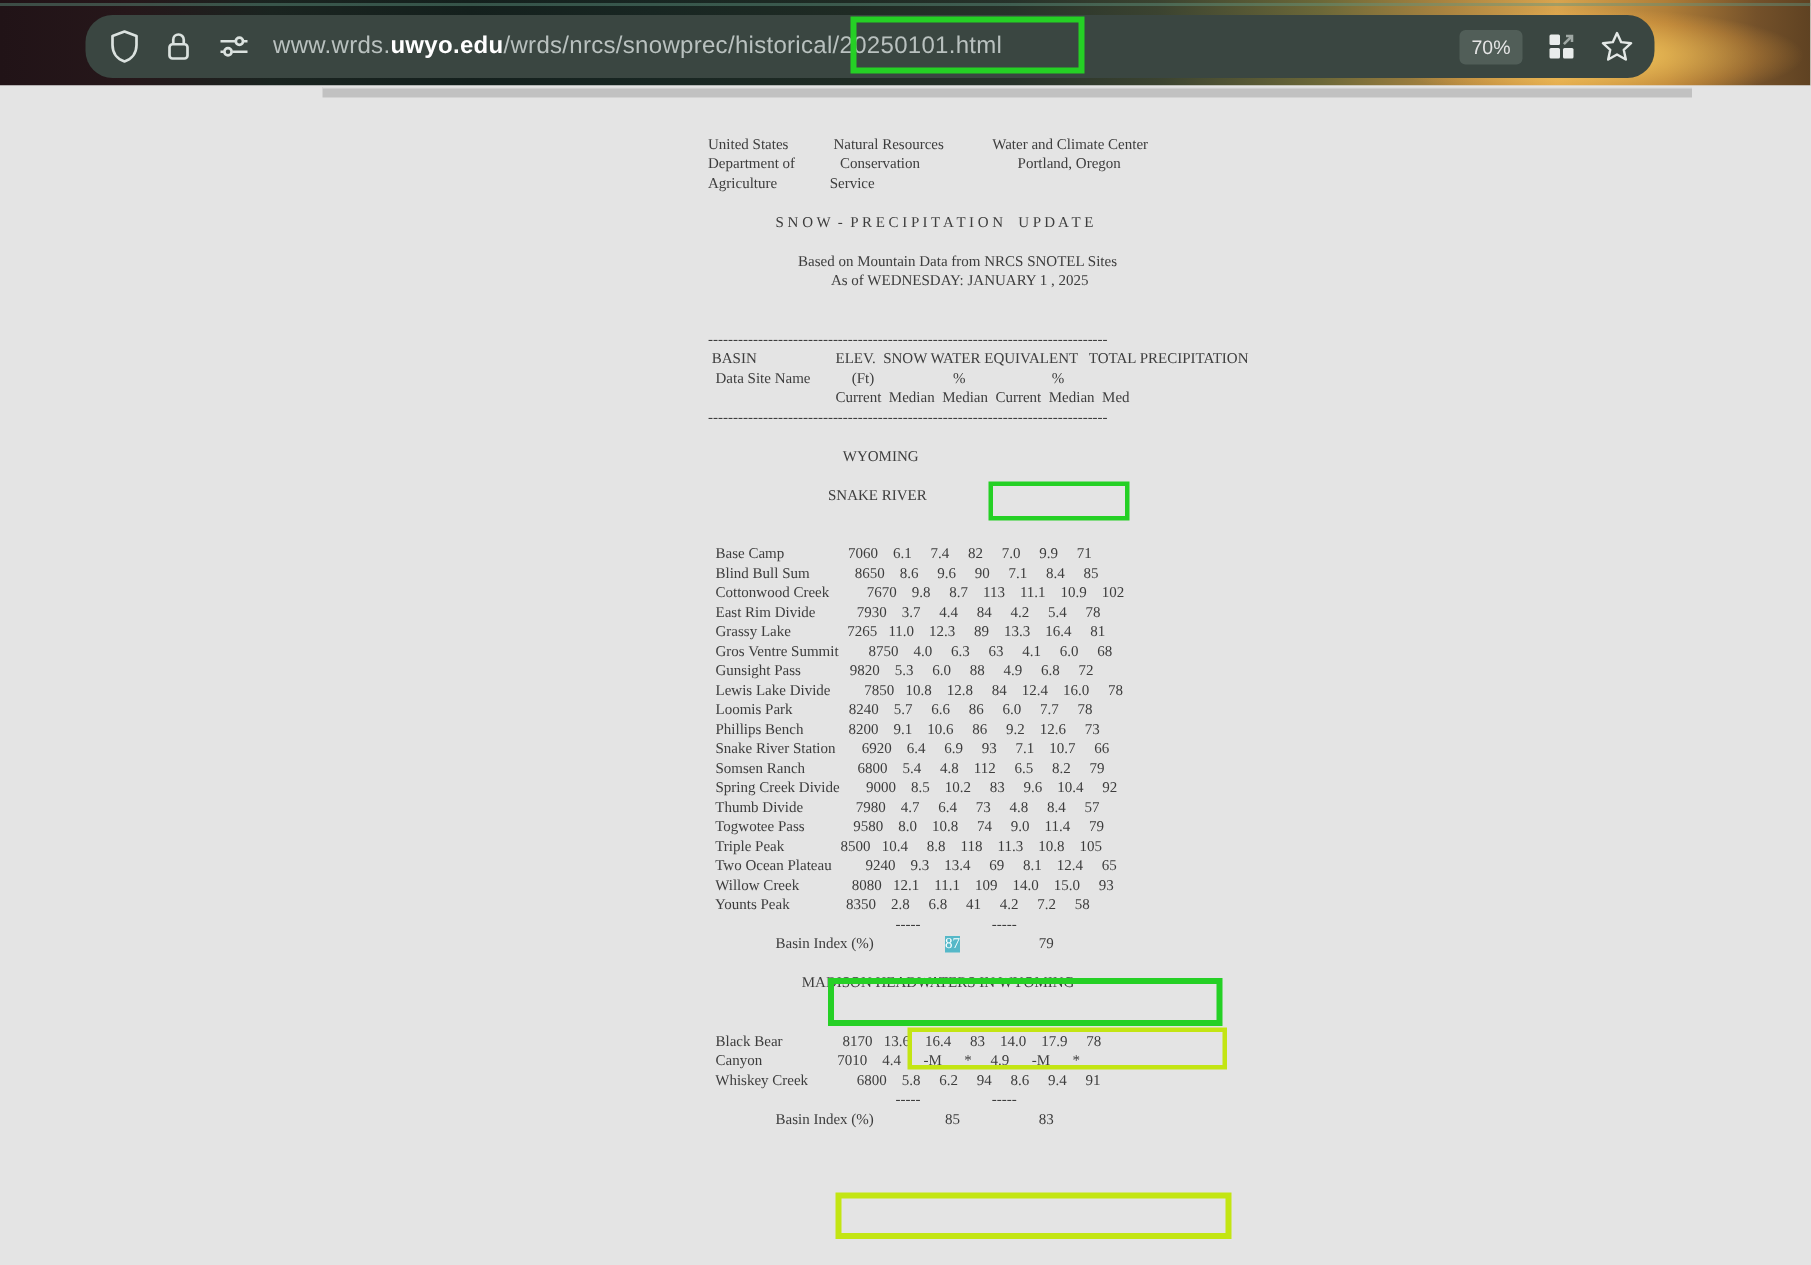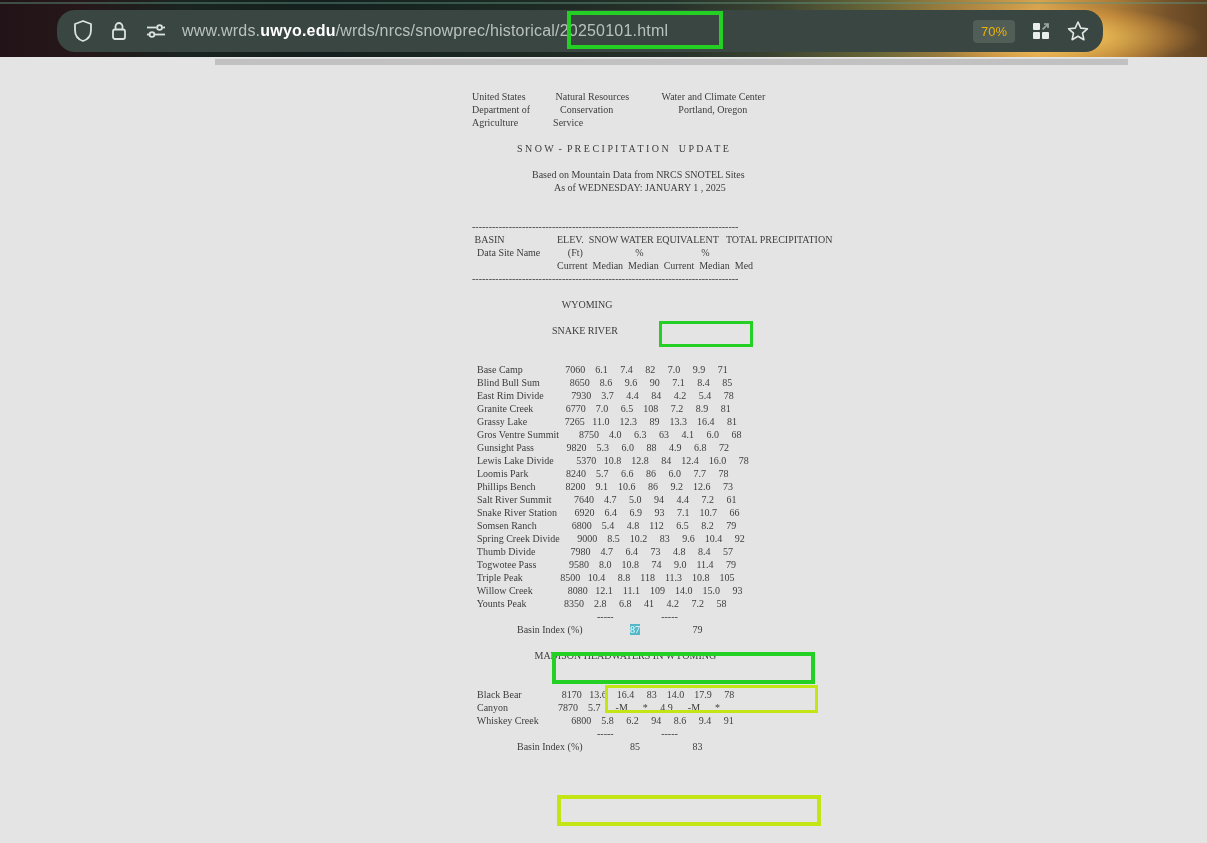--- a/index.html
+++ b/index.html
@@ -27,21 +27,21 @@
   }
   .tb-icon{display:flex;align-items:center;justify-content:center;flex:none;}
   .tb-left-icons{display:flex;align-items:center;gap:17px;flex:none;}
   .urlbar{
     flex:1;margin-left:15px;font-size:16px;color:#b9c1bf;
     white-space:nowrap;overflow:hidden;letter-spacing:.2px;
   }
   .urlbar .domain{color:#ffffff;font-weight:bold;}
   .tb-right{display:flex;align-items:center;gap:16px;flex:none;}
   .zoom-badge{
-    background:#515e58;color:#eab308;font-size:13px;
+    background:#515e58;color:#e5e5e5;font-size:13px;
     padding:5px 8px;border-radius:4px;line-height:1;
   }
   
   .content{
     position:absolute;left:0;top:57px;width:1207px;height:786px;
     background:var(--page-bg,#e4e4e4);
   }
   .topstrip{
     position:absolute;left:215px;top:1px;width:913px;height:7px;
     background:#c1c1c1;border-top:1px solid #dedede;box-sizing:border-box;
@@ -141,45 +141,45 @@
       <div class="rl">                                  Current  Median  Median  Current  Median  Med</div>
       <div class="rl">--------------------------------------------------------------------------------</div>
       <div class="rl"></div>
       <div class="rl">                                    WYOMING</div>
       <div class="rl"></div>
       <div class="rl">                                SNAKE RIVER</div>
       <div class="rl"></div>
       <div class="rl"></div>
       <div class="rl">  Base Camp                 7060    6.1     7.4     82     7.0     9.9     71</div>
       <div class="rl">  Blind Bull Sum            8650    8.6     9.6     90     7.1     8.4     85</div>
+      <div class="rl">  Cottonwood Creek          7670    9.8     8.7    113    11.1    10.9    102</div>
       <div class="rl">  East Rim Divide           7930    3.7     4.4     84     4.2     5.4     78</div>
-      <div class="rl">  Granite Creek             6770    7.0     6.5    108     7.2     8.9     81</div>
       <div class="rl">  Grassy Lake               7265   11.0    12.3     89    13.3    16.4     81</div>
       <div class="rl">  Gros Ventre Summit        8750    4.0     6.3     63     4.1     6.0     68</div>
       <div class="rl">  Gunsight Pass             9820    5.3     6.0     88     4.9     6.8     72</div>
-      <div class="rl">  Lewis Lake Divide         5370   10.8    12.8     84    12.4    16.0     78</div>
+      <div class="rl">  Lewis Lake Divide         7850   10.8    12.8     84    12.4    16.0     78</div>
       <div class="rl">  Loomis Park               8240    5.7     6.6     86     6.0     7.7     78</div>
       <div class="rl">  Phillips Bench            8200    9.1    10.6     86     9.2    12.6     73</div>
-      <div class="rl">  Salt River Summit         7640    4.7     5.0     94     4.4     7.2     61</div>
       <div class="rl">  Snake River Station       6920    6.4     6.9     93     7.1    10.7     66</div>
       <div class="rl">  Somsen Ranch              6800    5.4     4.8    112     6.5     8.2     79</div>
       <div class="rl">  Spring Creek Divide       9000    8.5    10.2     83     9.6    10.4     92</div>
       <div class="rl">  Thumb Divide              7980    4.7     6.4     73     4.8     8.4     57</div>
       <div class="rl">  Togwotee Pass             9580    8.0    10.8     74     9.0    11.4     79</div>
       <div class="rl">  Triple Peak               8500   10.4     8.8    118    11.3    10.8    105</div>
+      <div class="rl">  Two Ocean Plateau         9240    9.3    13.4     69     8.1    12.4     65</div>
       <div class="rl">  Willow Creek              8080   12.1    11.1    109    14.0    15.0     93</div>
       <div class="rl">  Younts Peak               8350    2.8     6.8     41     4.2     7.2     58</div>
       <div class="rl">                                                  -----                   -----</div>
       <div class="rl"><span>                  Basin Index (%)                   </span><span class="sel">87</span><span>                     79</span></div>
       <div class="rl"></div>
       <div class="rl">                         MADISON HEADWATERS IN WYOMING</div>
       <div class="rl"></div>
       <div class="rl"></div>
       <div class="rl">  Black Bear                8170   13.6    16.4     83    14.0    17.9     78</div>
-      <div class="rl">  Canyon                    7870    5.7      -M      *     4.9      -M      *</div>
+      <div class="rl">  Canyon                    7010    4.4      -M      *     4.9      -M      *</div>
       <div class="rl">  Whiskey Creek             6800    5.8     6.2     94     8.6     9.4     91</div>
       <div class="rl">                                                  -----                   -----</div>
       <div class="rl"><span>                  Basin Index (%)                   </span><span>85</span><span>                     83</span></div>
     </div>
 
   <div class="hl hl-green hl-snake"></div>
   <div class="hl hl-green hl-idx1"></div>
   <div class="hl hl-yellow hl-madison"></div>
   <div class="hl hl-yellow hl-idx2"></div>
 </div>

